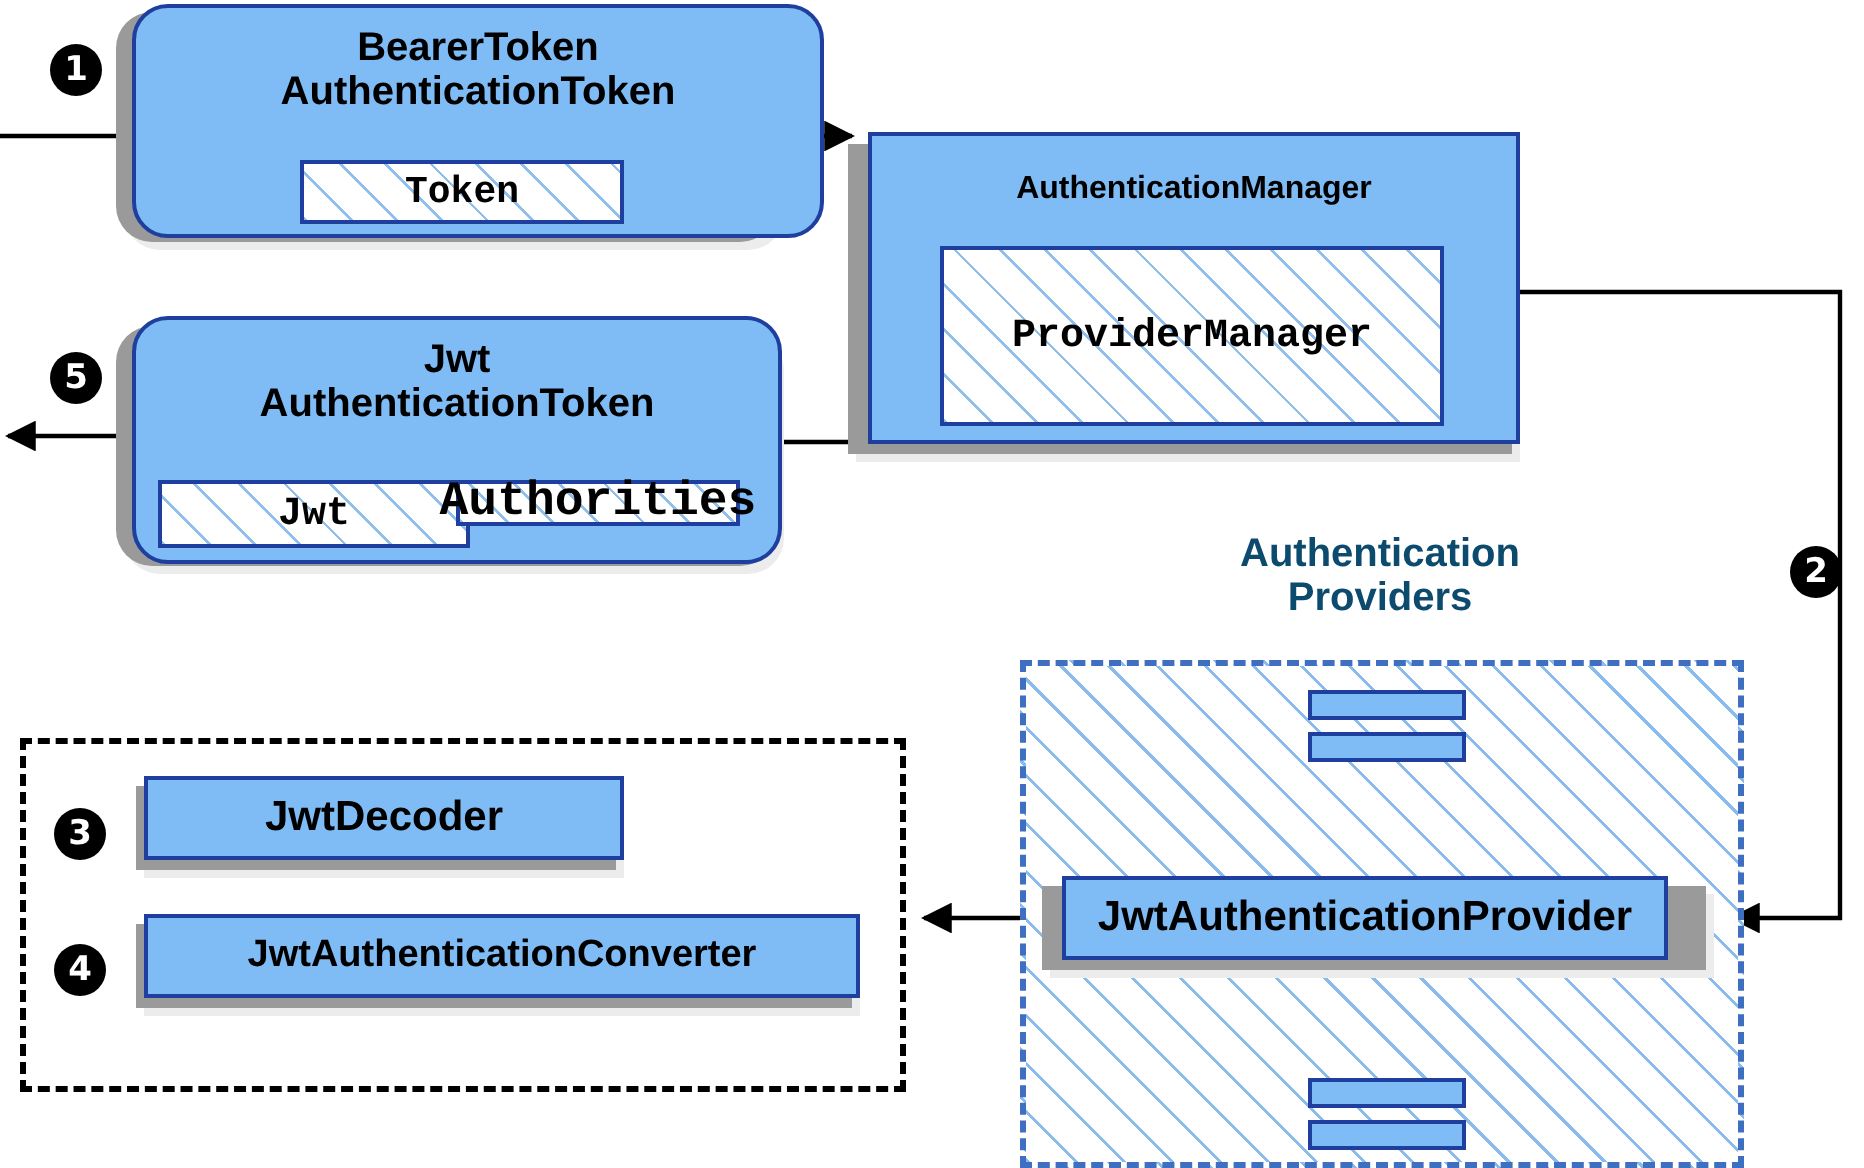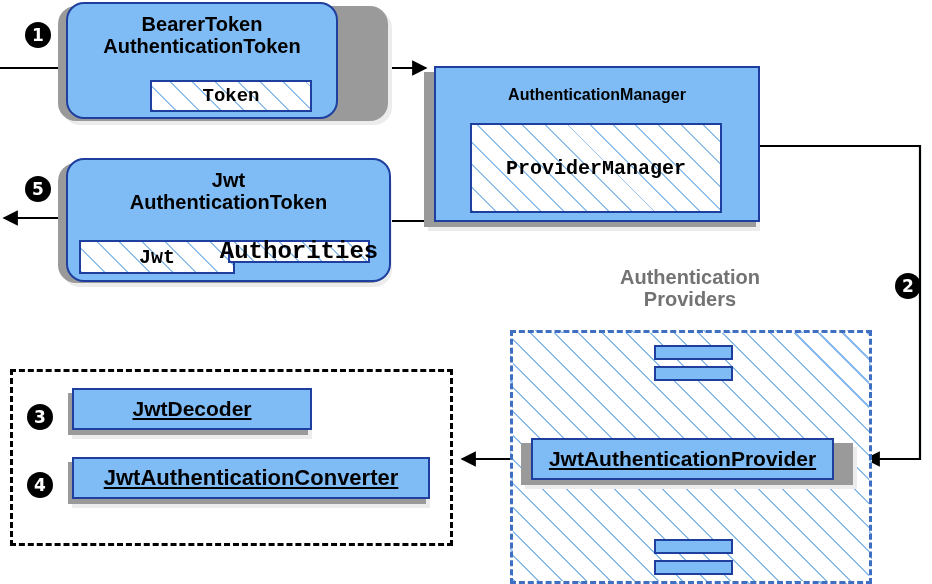--- a/index.html
+++ b/index.html
@@ -103,42 +103,41 @@
         rgba(125,180,235,.9) 0px,
         rgba(125,180,235,.9) 1.5px,
         rgba(255,255,255,0) 1.5px,
         rgba(255,255,255,0) 17px);
   }
 
   .group-caption{
     position:absolute;
     text-align:center;
     font-weight:bold;
-    color:#737373;
+    color:#0c4a6e;
     line-height:1.12;
     white-space:pre-line;
   }
 
   
   .mini-bar{
     position:absolute;
     box-sizing:border-box;
     background:#7fbcf5;
     border:2px solid #1f3f9e;
   }
 
   
   .flat-label{
     display:flex;
     align-items:center;
     justify-content:center;
     width:100%;
     height:100%;
     text-align:center;
-    text-decoration:underline;
   }
 </style>
 </head>
 <body>
 
 <div id="stage">
 
   <svg id="svg-layer" viewBox="0 0 932 584" xmlns="http://www.w3.org/2000/svg">
     <defs>
       <marker id="arrowEnd" viewBox="0 0 10 10" refX="9" refY="5" markerWidth="7" markerHeight="7" orient="auto-start-reverse">
@@ -170,21 +169,21 @@
   </svg>
 
   <div class="bullet" style="left:25px;  top:22px;">1</div>
   <div class="bullet" style="left:895px; top:273px;">2</div>
   <div class="bullet" style="left:27px;  top:404px;">3</div>
   <div class="bullet" style="left:27px;  top:472px;">4</div>
   <div class="bullet" style="left:25px;  top:176px;">5</div>
 
   <div class="shadow-far rounded" style="left:62px; top:10px; width:330px; height:115px;"></div>
   <div class="shadow-near rounded" style="left:58px; top:6px;  width:330px; height:115px;"></div>
-  <div class="node rounded" style="left:66px; top:2px; width:272px; height:117px; padding-top:9px;">
+  <div class="node rounded" style="left:66px; top:2px; width:346px; height:117px; padding-top:9px;">
     <div class="node-title" style="font-size:20px;">BearerToken
 AuthenticationToken</div>
     <div class="slot" style="left:82px; top:76px; width:162px; height:32px; font-size:19px;">Token</div>
   </div>
 
   <div class="shadow-far rounded" style="left:62px; top:167px; width:330px; height:120px;"></div>
   <div class="shadow-near rounded" style="left:58px; top:163px; width:330px; height:120px;"></div>
   <div class="node rounded" style="left:66px; top:158px; width:325px; height:124px; padding-top:9px;">
     <div class="node-title" style="font-size:20px;">Jwt
 AuthenticationToken</div>
@@ -220,16 +219,16 @@
 
   <div class="shadow-far" style="left:72px; top:397px; width:240px; height:42px;"></div>
   <div class="shadow-near" style="left:68px; top:393px; width:240px; height:42px;"></div>
   <div class="node" style="left:72px; top:388px; width:240px; height:42px;">
     <div class="flat-label" style="font-size:21px;">JwtDecoder</div>
   </div>
 
   <div class="shadow-far" style="left:72px; top:466px; width:358px; height:42px;"></div>
   <div class="shadow-near" style="left:68px; top:462px; width:358px; height:42px;"></div>
   <div class="node" style="left:72px; top:457px; width:358px; height:42px;">
-    <div class="flat-label" style="font-size:22px;">JwtAuthenticationConverter</div>
+    <div class="flat-label" style="font-size:19px;">JwtAuthenticationConverter</div>
   </div>
 
 </div>
 
 </body></html>

